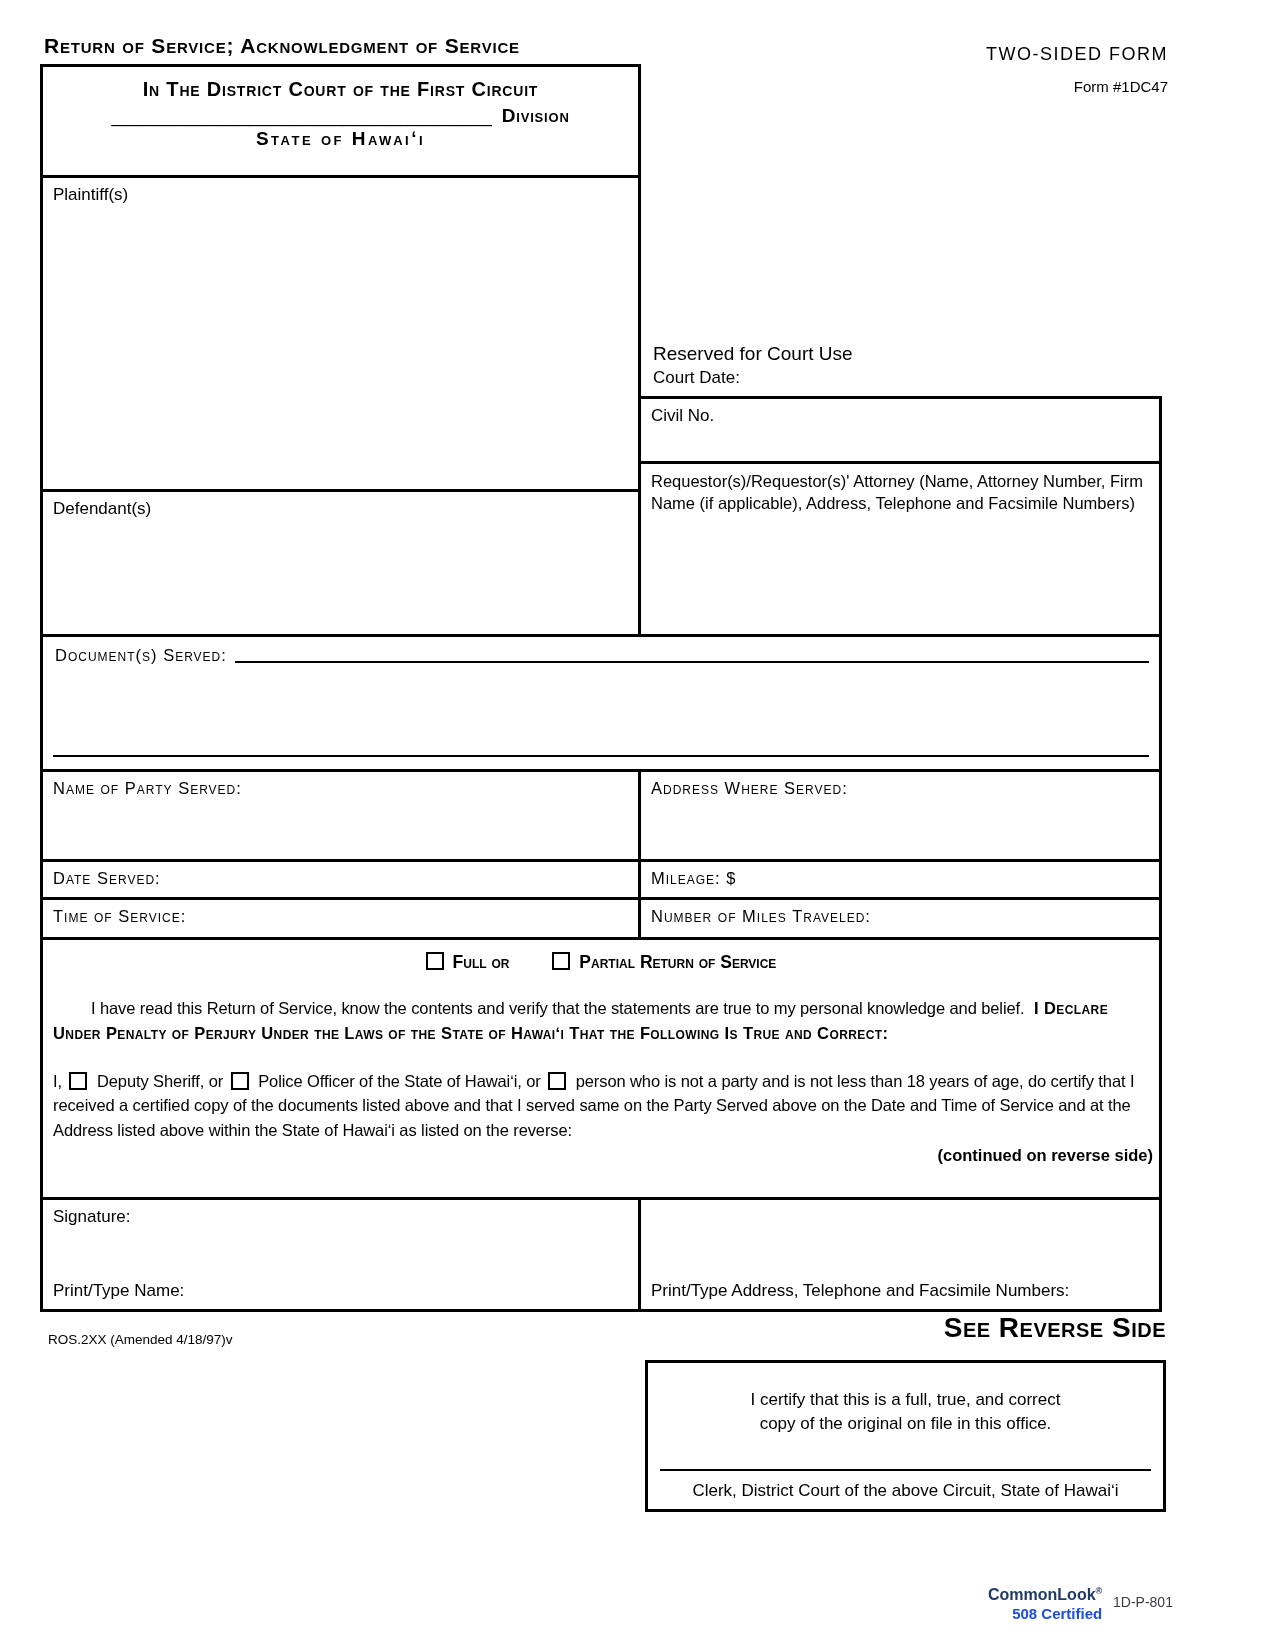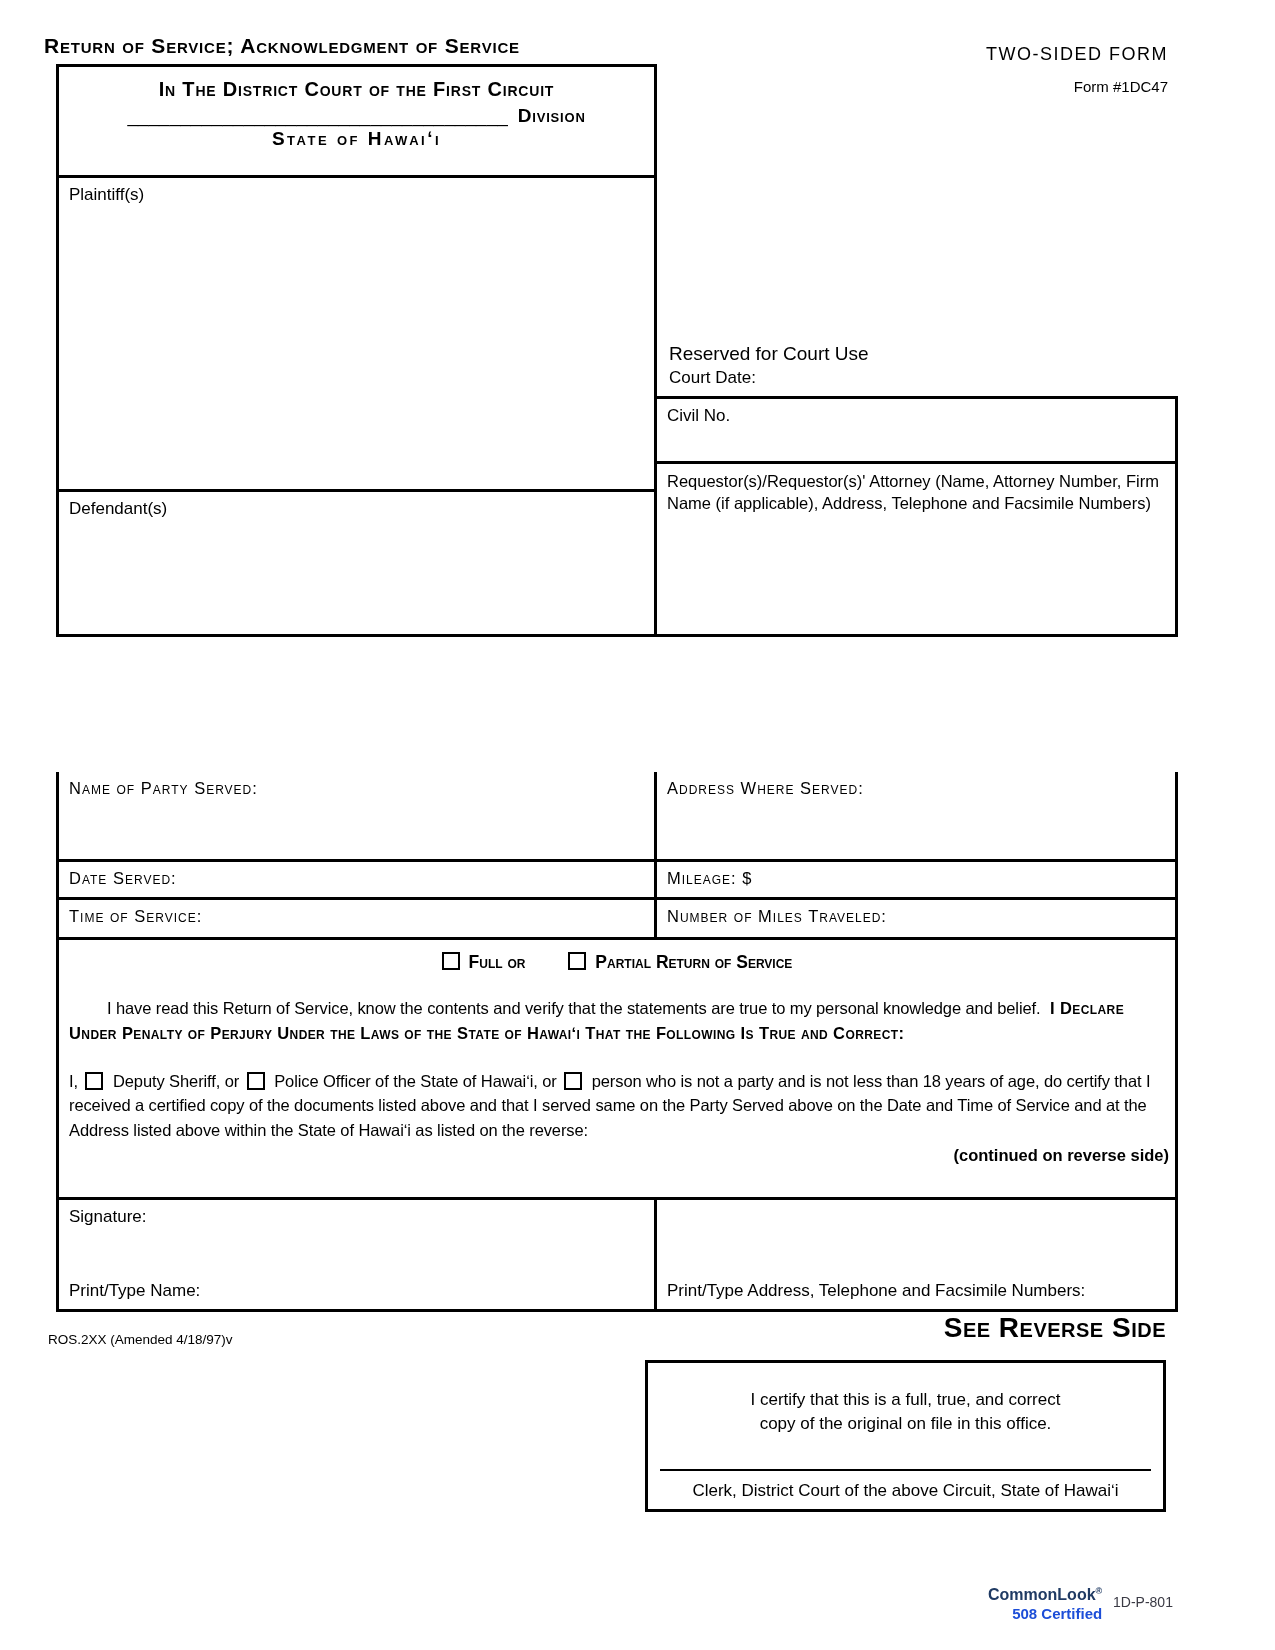--- a/index.html
+++ b/index.html
@@ -10,21 +10,21 @@
   .sc{font-variant:small-caps;}
   .bold{font-weight:bold;}
 
   
   .title{position:absolute;left:44px;top:34px;font-size:21px;font-weight:bold;
          font-variant:small-caps;letter-spacing:0.8px;}
   .two-sided{position:absolute;right:107px;top:44px;font-size:18px;letter-spacing:1.5px;}
   .form-no{position:absolute;right:107px;top:78px;font-size:15px;}
 
   
-  .grid{position:absolute;left:56px;top:64px;width:1112px;height:1248px;}
+  .grid{position:absolute;left:40px;top:64px;width:1112px;height:1248px;}
   .cell{position:absolute;box-sizing:border-box;font-size:17px;}
   .lblpad{padding:7px 10px;}
 
   .hdr{left:0;top:0;width:601px;height:114px;border:3px solid #000;text-align:center;}
   .hl1{margin-top:11px;font-size:20px;font-weight:bold;font-variant:small-caps;letter-spacing:0.8px;}
   .hl2{margin-top:5px;font-size:19px;line-height:1;}
   .blank{letter-spacing:0;}
   .divlbl{font-weight:bold;font-variant:small-caps;margin-left:10px;font-size:19px;letter-spacing:0.8px;}
   .hl3{margin-top:3px;font-size:19px;font-weight:bold;font-variant:small-caps;letter-spacing:2.5px;}
 
@@ -133,20 +133,27 @@
     </div>
 
     <div class="cell civil lblpad">
       <span>Civil No.</span>
     </div>
 
     <div class="cell requestor lblpad">
       <span>Requestor(s)/Requestor(s)' Attorney (Name, Attorney Number, Firm Name (if applicable), Address, Telephone and Facsimile Numbers)</span>
     </div>
 
+    <div class="cell docs">
+      <div class="docrow">
+        <span class="sclbl">Document(s) Served:</span>
+        <span class="fill-line"></span>
+      </div>
+      <div class="line2"></div>
+    </div>
 
     <div class="cell nameparty lblpad">
       <span class="sclbl">Name of Party Served:</span>
     </div>
     <div class="cell addr lblpad">
       <span class="sclbl">Address Where Served:</span>
     </div>
 
     <div class="cell dateserved lblpad">
       <span class="sclbl">Date Served:</span>

